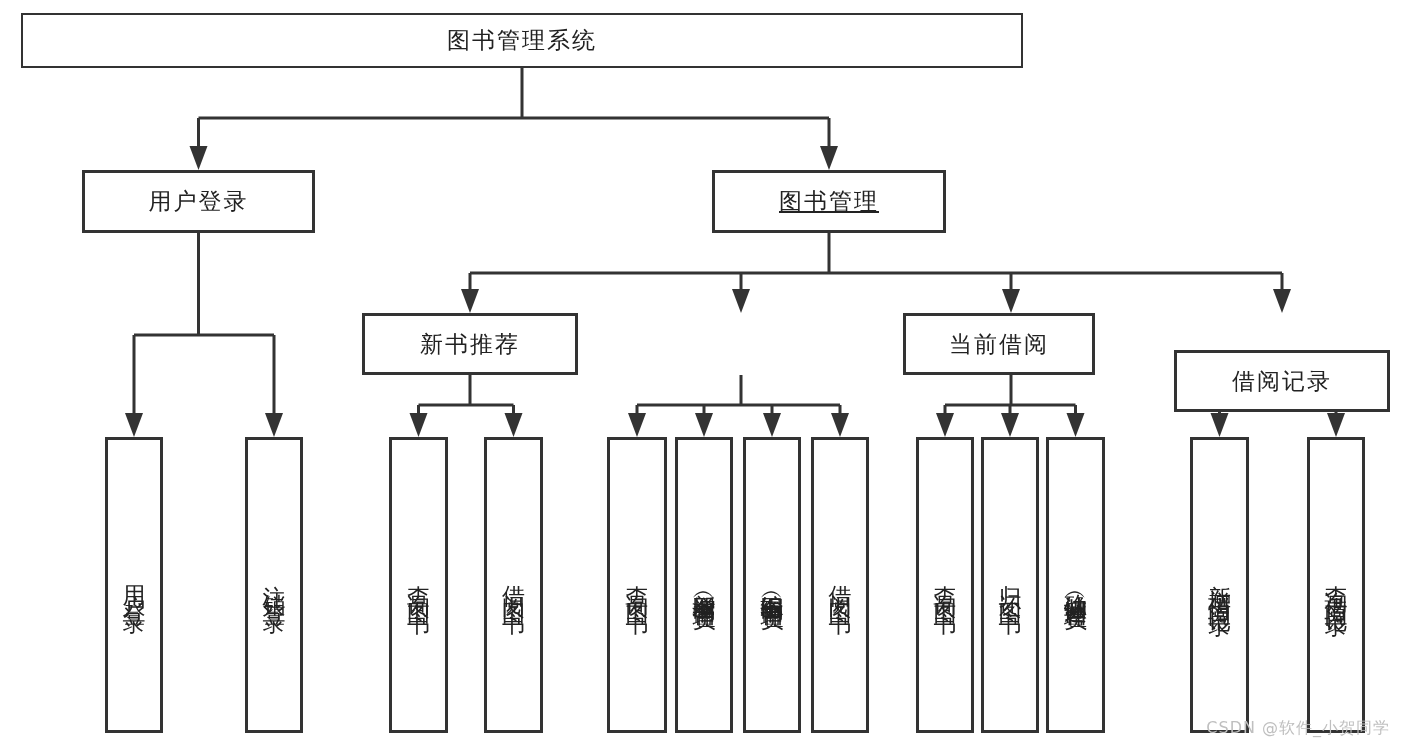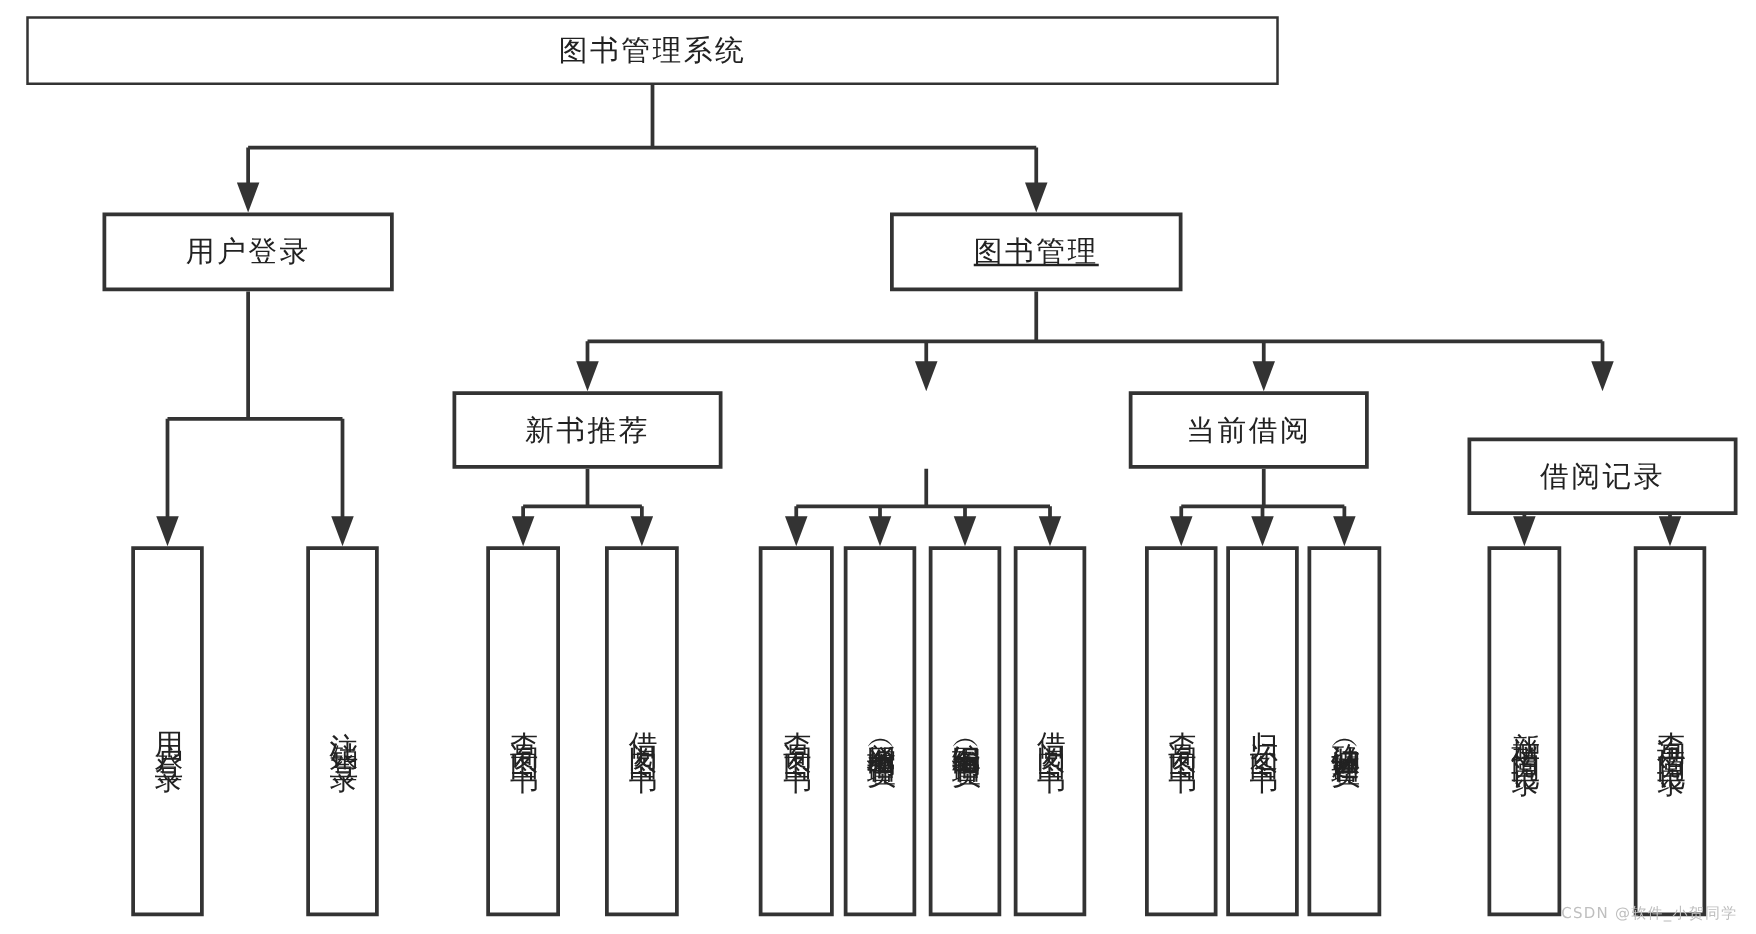--- a/index.html
+++ b/index.html
@@ -40,21 +40,21 @@
     writing-mode: vertical-rl;
     text-orientation: mixed;
     font-size: 23px;
     line-height: 1;
     white-space: nowrap;
   }
   .watermark {
     position: absolute;
     right: 15px;
     bottom: 8px;
-    font-size: 12px;
+    font-size: 16px;
     color: #bfbfbf;
     letter-spacing: 1px;
     white-space: nowrap;
     z-index: 5;
   }
 </style>
 </head>
 <body>
 
 <div class="canvas">

